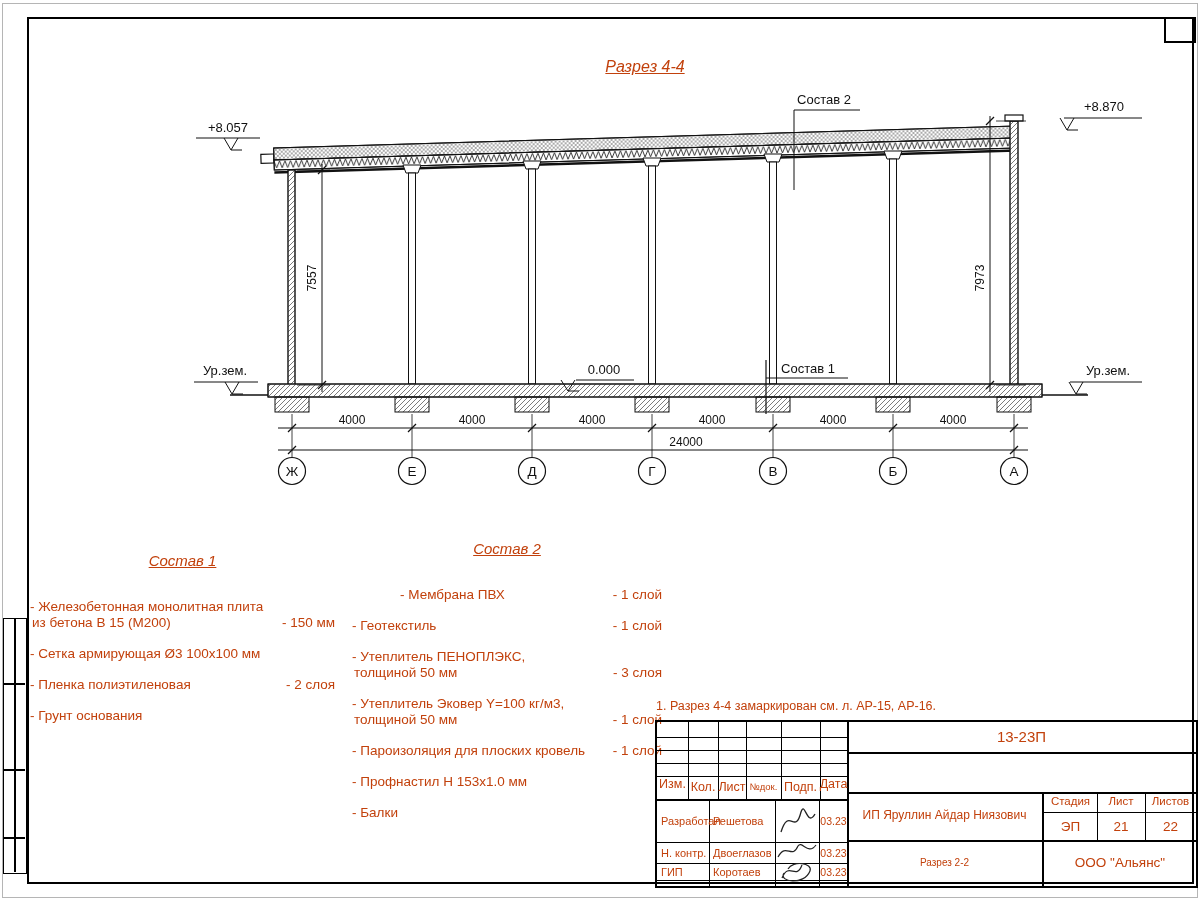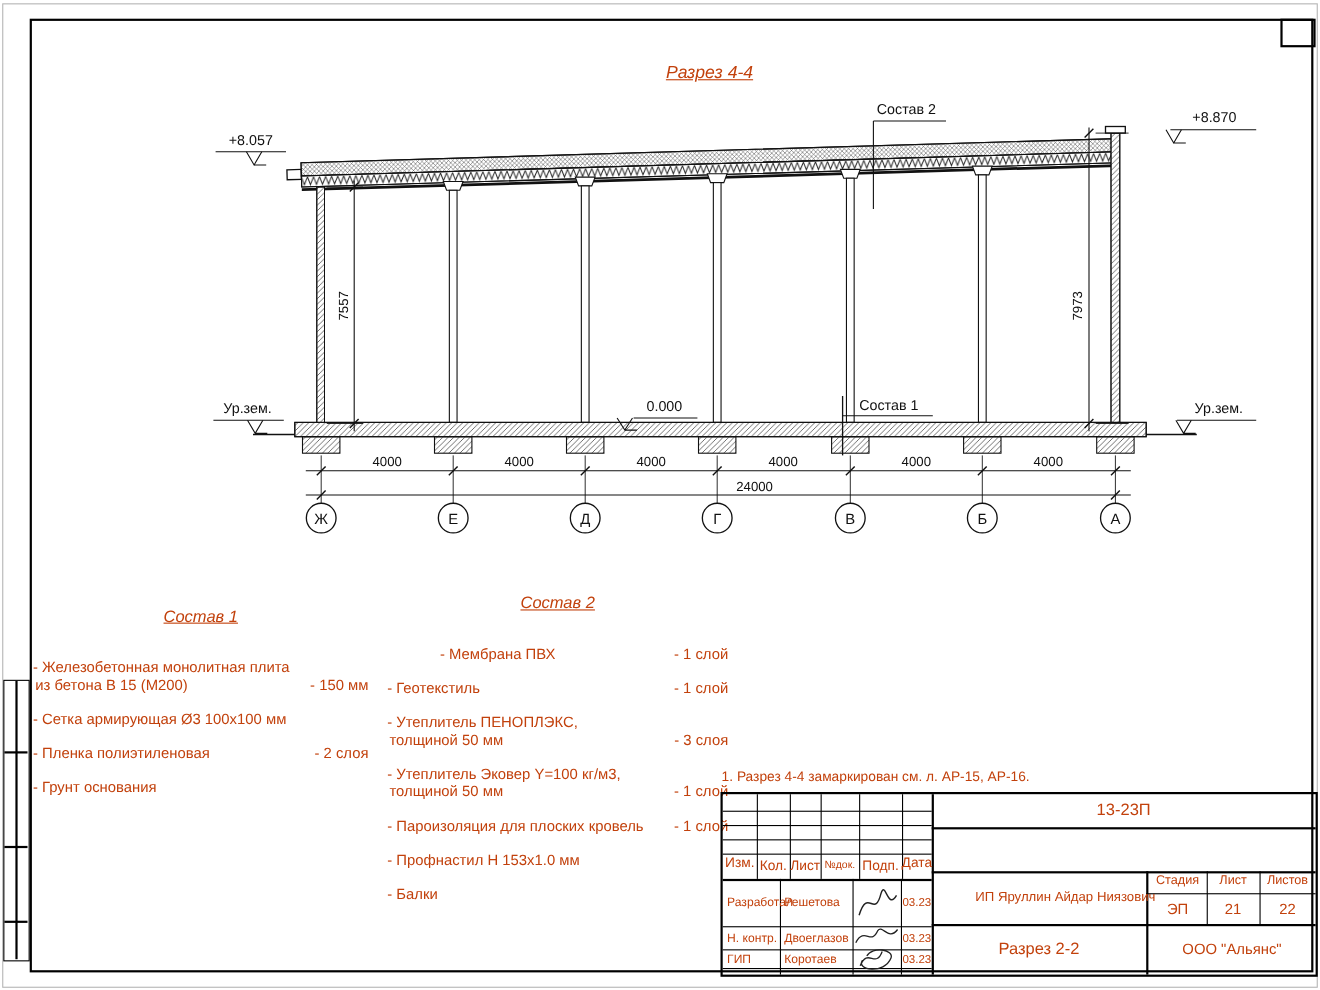--- a/index.html
+++ b/index.html
@@ -356,22 +356,22 @@
       <path d="M5,30 C13,4 19,34 25,10 C29,-2 31,26 39,12" fill="none" stroke="#222" stroke-width="1.3"></path>
     </svg>
     <svg class="abs" style="left:118px;top:118px;" width="44" height="22">
       <path d="M3,17 C11,2 17,20 23,6 C27,0 33,16 41,5" fill="none" stroke="#222" stroke-width="1.2"></path>
     </svg>
     <svg class="abs" style="left:118px;top:136px;" width="44" height="26">
       <path d="M7,20 C14,3 21,23 27,7 M9,15 C3,24 29,28 35,13 C38,5 18,2 13,11" fill="none" stroke="#222" stroke-width="1.2"></path>
     </svg>
 
     <div class="cell" style="left:190px;top:0;width:349px;height:30px;font-size:15px;">13-23П</div>
-    <div class="cell" style="left:190px;top:70px;width:195px;height:48px;font-size:12px;padding-left:24px;">ИП Яруллин Айдар Ниязович</div>
-    <div class="cell" style="left:190px;top:118px;width:195px;height:46px;font-size:15px;text-align:center;">Разрез 2-2</div>
+    <div class="cell" style="left:190px;top:70px;width:195px;height:48px;font-size:12px;">ИП Яруллин Айдар Ниязович</div>
+    <div class="cell" style="left:190px;top:118px;width:195px;height:46px;font-size:10px;text-align:center;">Разрез 2-2</div>
     <div class="cell" style="left:387px;top:70px;width:53px;height:20px;font-size:11.5px;">Стадия</div>
     <div class="cell" style="left:440px;top:70px;width:48px;height:20px;font-size:11.5px;">Лист</div>
     <div class="cell" style="left:488px;top:70px;width:51px;height:20px;font-size:11.5px;">Листов</div>
     <div class="cell" style="left:387px;top:91px;width:53px;height:27px;font-size:13.5px;">ЭП</div>
     <div class="cell" style="left:440px;top:91px;width:48px;height:27px;font-size:13.5px;">21</div>
     <div class="cell" style="left:488px;top:91px;width:51px;height:27px;font-size:13.5px;text-align:center;">22</div>
     <div class="cell" style="left:387px;top:118px;width:152px;height:46px;font-size:13.5px;">ООО "Альянс"</div>
   </div>
 
 </div>

